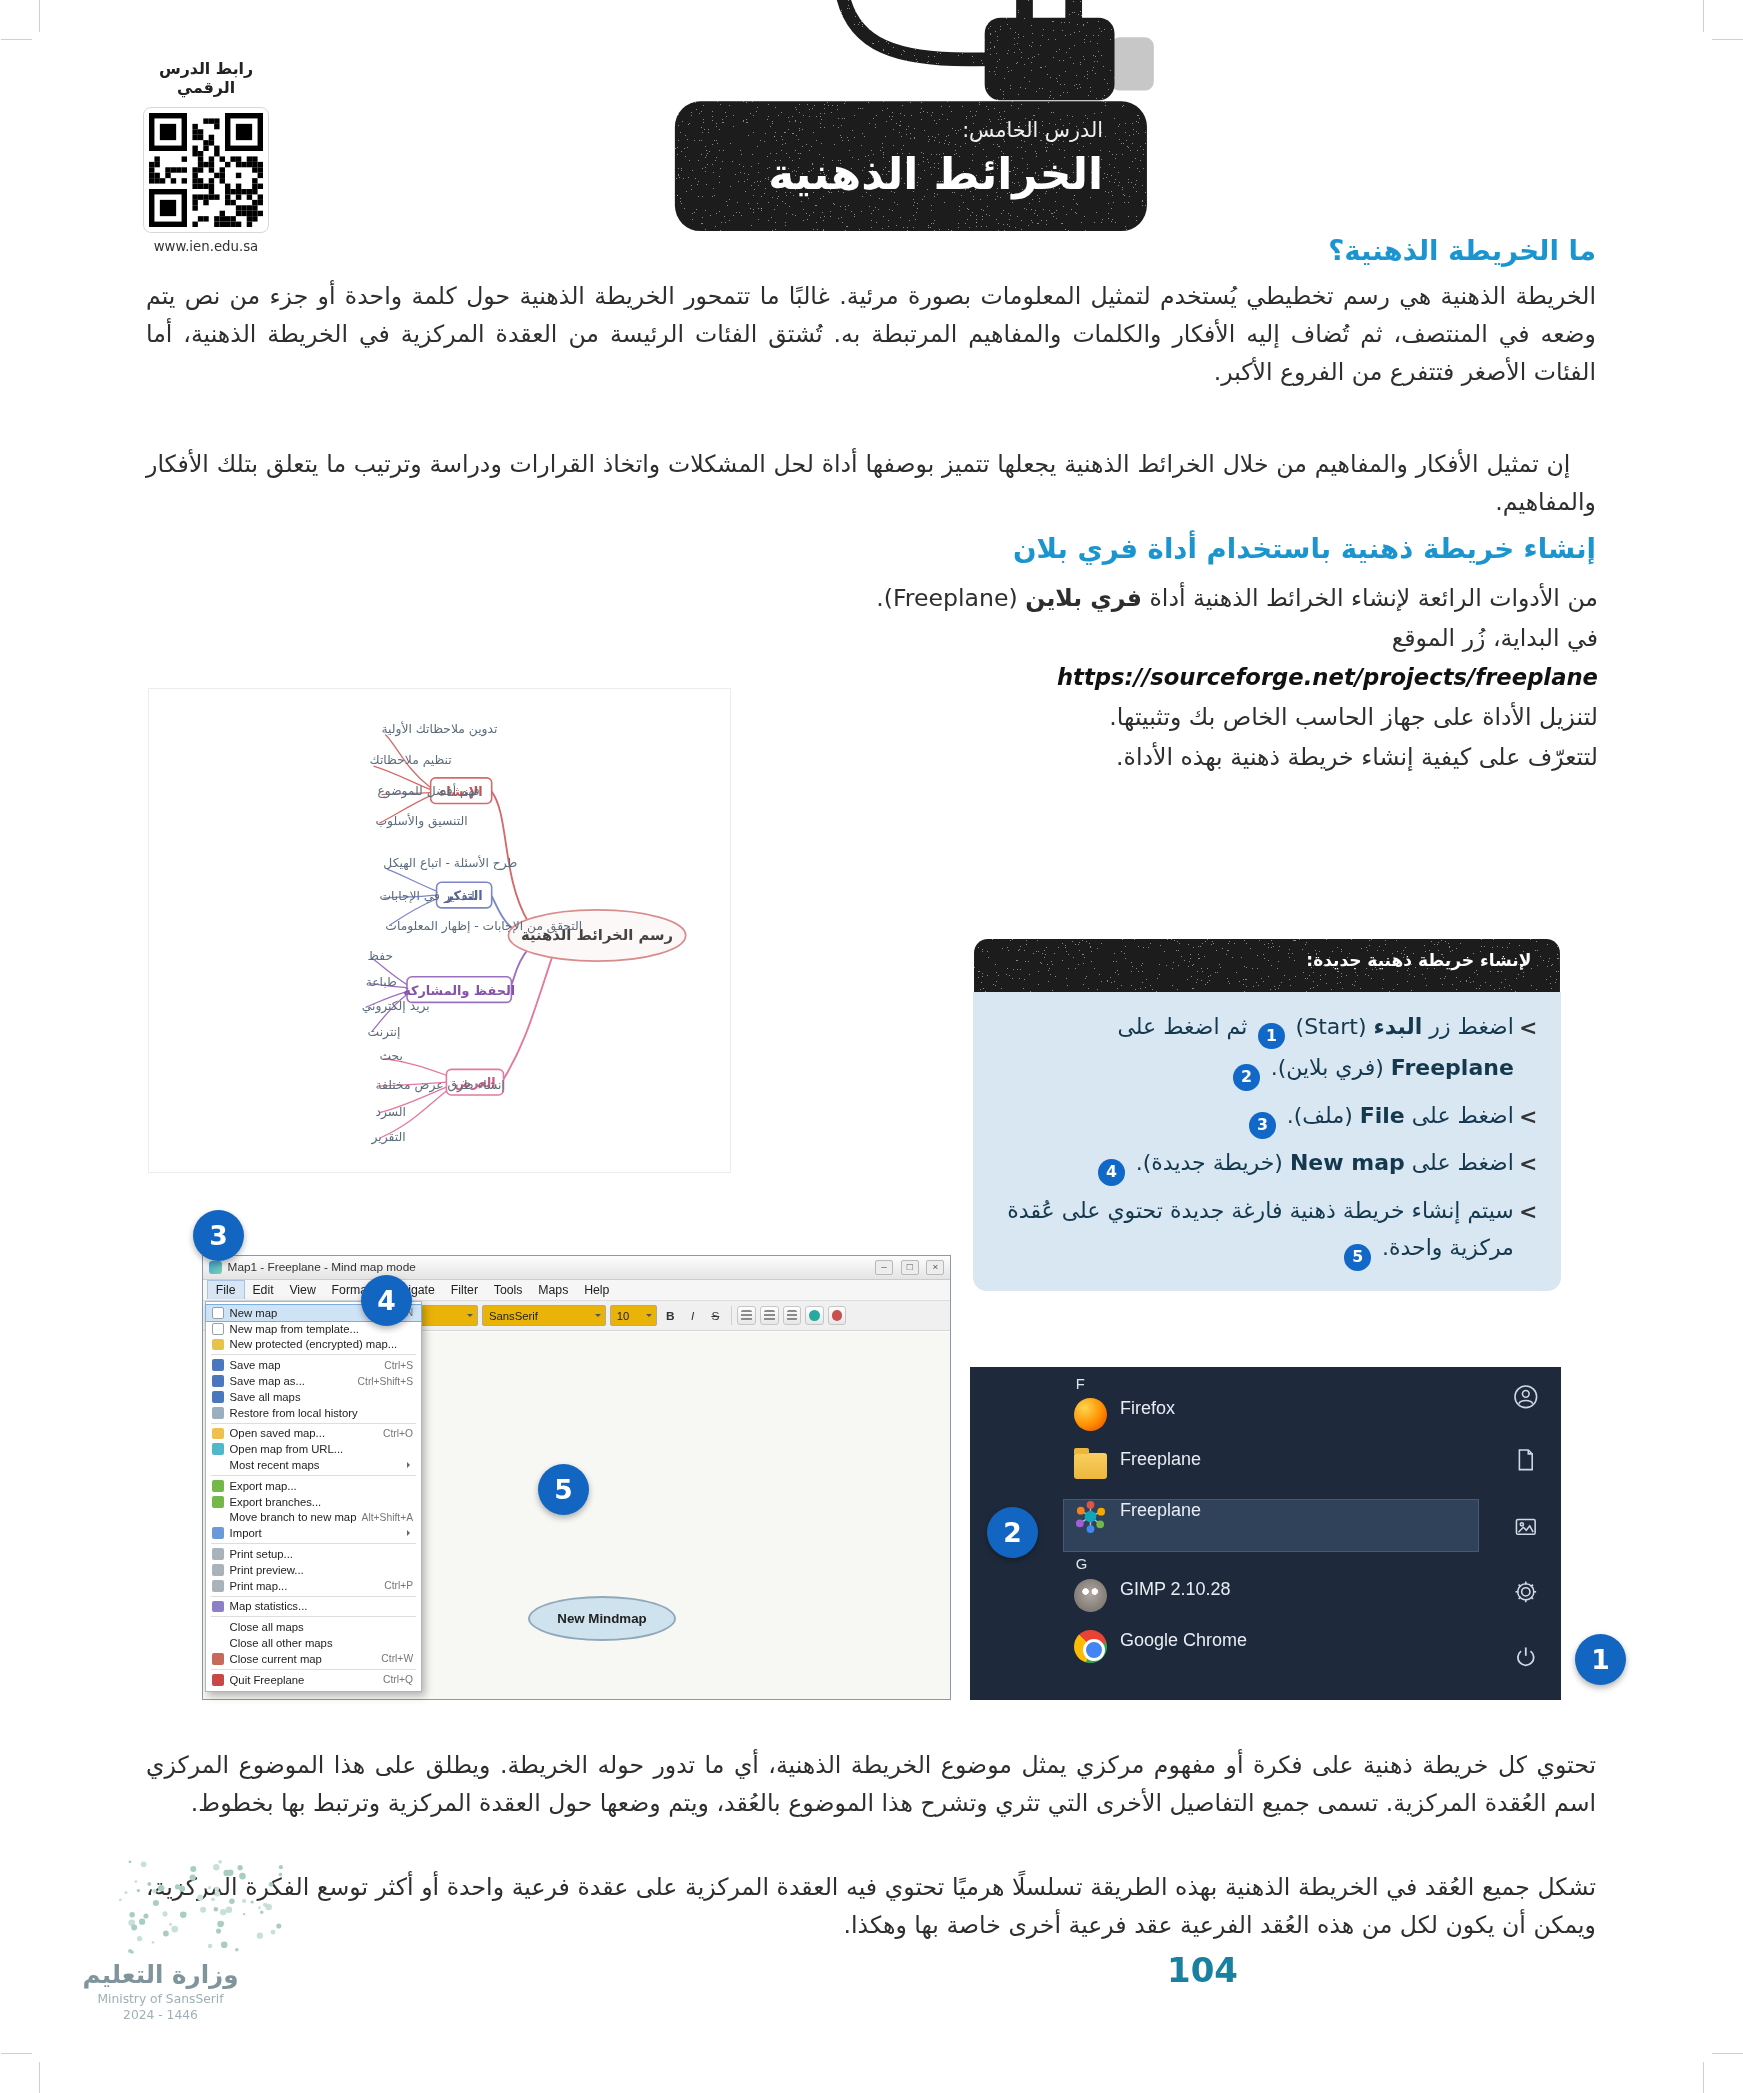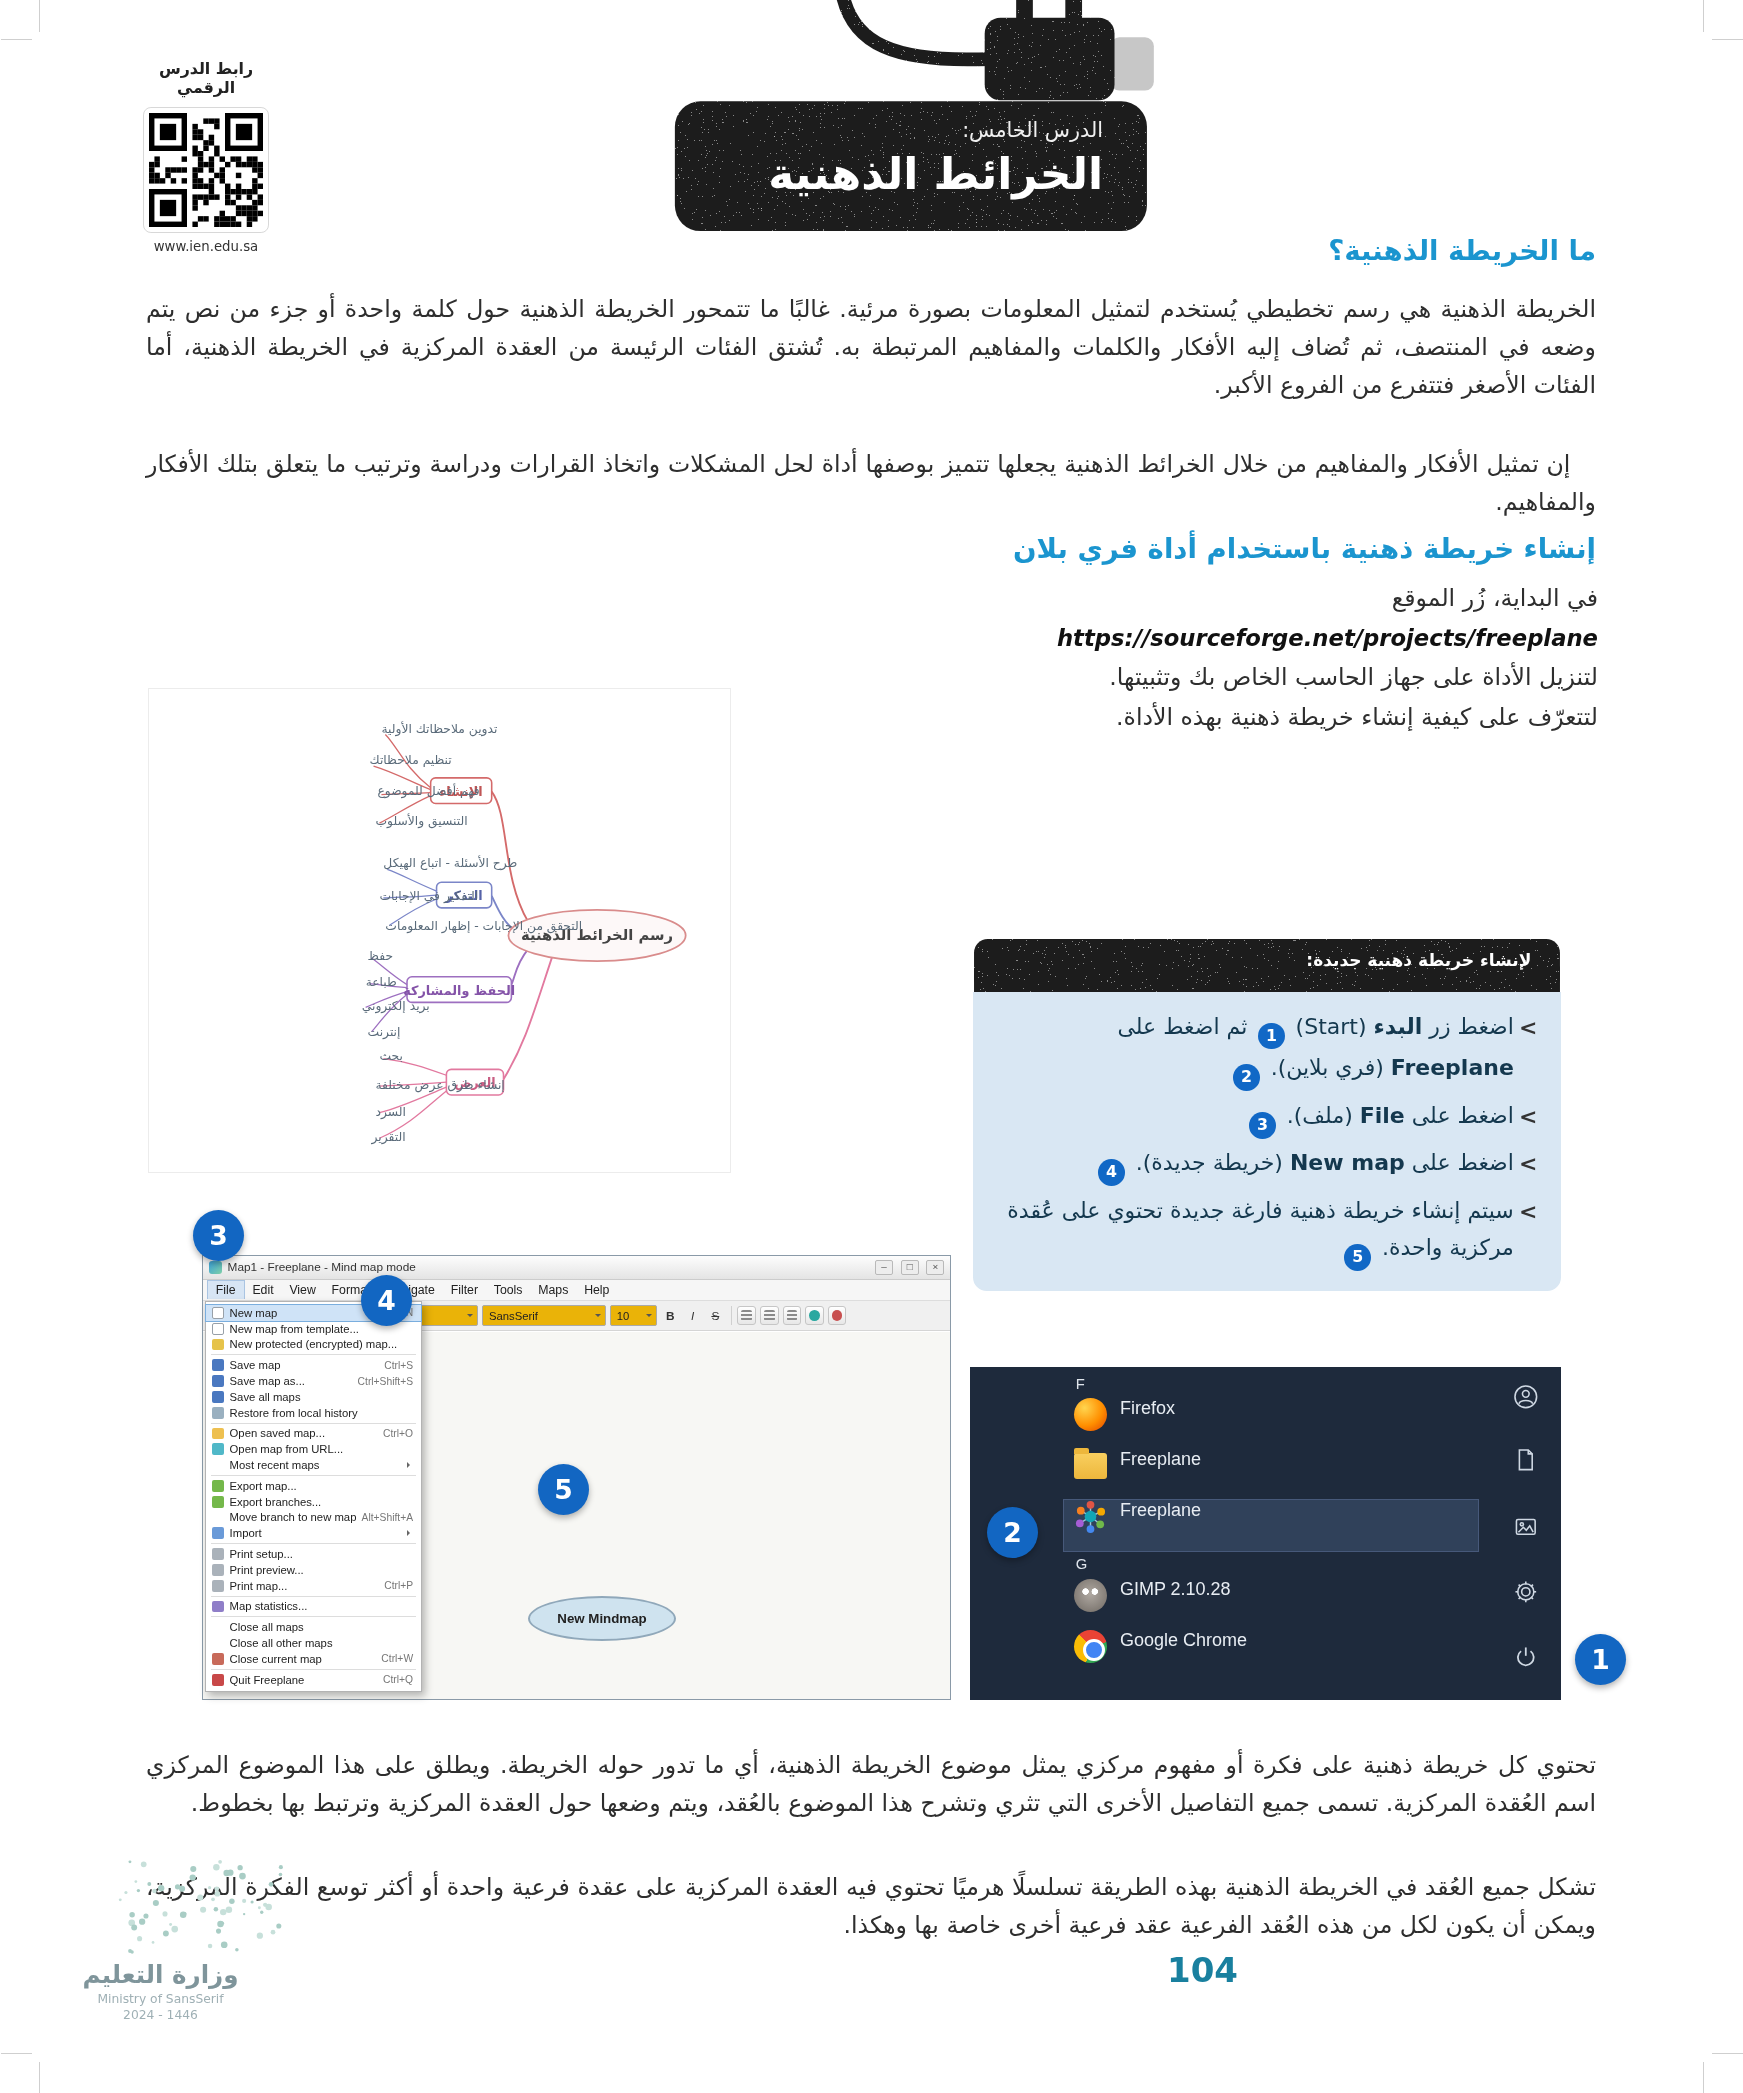--- a/index.html
+++ b/index.html
@@ -16,21 +16,21 @@
   
   #hero-art{position:absolute;left:650px;top:0}
   #banner-text{position:absolute;left:675px;top:118px;width:473px;padding-right:45px;color:#fff;text-align:right;z-index:2}
   #banner-text .kicker{font-size:20.7px;color:#f0f0f0}
   #banner-text .title{font-size:44px;font-weight:bold;margin-top:5.9px;letter-spacing:1px}
   
   .h-blue{position:absolute;left:148px;width:1448px;font-size:27.6px;font-weight:bold;color:#1b95cf;text-align:right}
   #h-intro{top:234px}
   #h-fp{top:532px}
   .para{position:absolute;left:146px;width:1450px;font-size:23.6px;line-height:1.62;color:#2e2e2e;text-align:justify}
-  #p-intro-1{top:290px}
+  #p-intro-1{top:277px}
   #p-intro-2{top:445px;text-indent:25.6px}
   #p-close-1{top:1746px}
   #p-close-2{top:1868px}
   #fp-text{position:absolute;left:734px;top:579px;width:864px;text-align:right;font-size:23.6px;color:#2e2e2e;line-height:1.68}
   #fp-text .url{direction:ltr;unicode-bidi:isolate;font-weight:bold;font-style:italic;color:#111;font-size:22.7px;display:inline-block}
   
   #mindmap-fig{position:absolute;left:148px;top:688px;width:583px;height:485px;background:#fff;border:1px solid #ececec}
   .mm-center-shape{fill:#fdf8f8;stroke:#d98c8c;stroke-width:1.8}
   .mm-center-text{font-size:15px;font-weight:bold;fill:#444;text-anchor:middle}
   .mm-box{fill:#fff;stroke-width:1.6}
@@ -330,20 +330,21 @@
   <div class="kicker">الدرس الخامس:</div>
   <div class="title">الخرائط الذهنية</div>
 </div>
 
 <h2 class="h-blue" id="h-intro">ما الخريطة الذهنية؟</h2>
 <p class="para" id="p-intro-1">الخريطة الذهنية هي رسم تخطيطي يُستخدم لتمثيل المعلومات بصورة مرئية. غالبًا ما تتمحور الخريطة الذهنية حول كلمة واحدة أو جزء من نص يتم وضعه في المنتصف، ثم تُضاف إليه الأفكار والكلمات والمفاهيم المرتبطة به. تُشتق الفئات الرئيسة من العقدة المركزية في الخريطة الذهنية، أما الفئات الأصغر فتتفرع من الفروع الأكبر.</p>
 <p class="para" id="p-intro-2">إن تمثيل الأفكار والمفاهيم من خلال الخرائط الذهنية يجعلها تتميز بوصفها أداة لحل المشكلات واتخاذ القرارات ودراسة وترتيب ما يتعلق بتلك الأفكار والمفاهيم.</p>
 
 <h2 class="h-blue" id="h-fp">إنشاء خريطة ذهنية باستخدام أداة فري بلان</h2>
 <div id="fp-text">
+  <div><span>من الأدوات الرائعة لإنشاء الخرائط الذهنية أداة </span><b>فري بلاين</b><span> (Freeplane).</span></div>
   <div>في البداية، زُر الموقع</div>
   <div><span class="url">https://sourceforge.net/projects/freeplane</span></div>
   <div>لتنزيل الأداة على جهاز الحاسب الخاص بك وتثبيتها.</div>
   <div>لتتعرّف على كيفية إنشاء خريطة ذهنية بهذه الأداة.</div>
 </div>
 
 <div id="mindmap-fig">
   <svg width="581" height="483" viewBox="0 0 590 490">
 
     <path class="mm-main c1" d="M385 236 C 358 190, 366 128, 348 104"></path>

